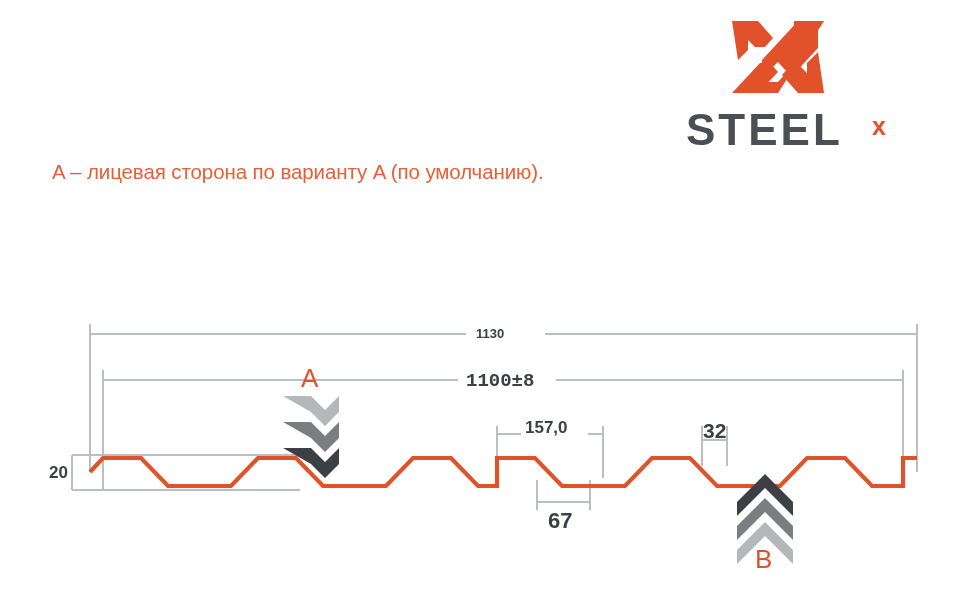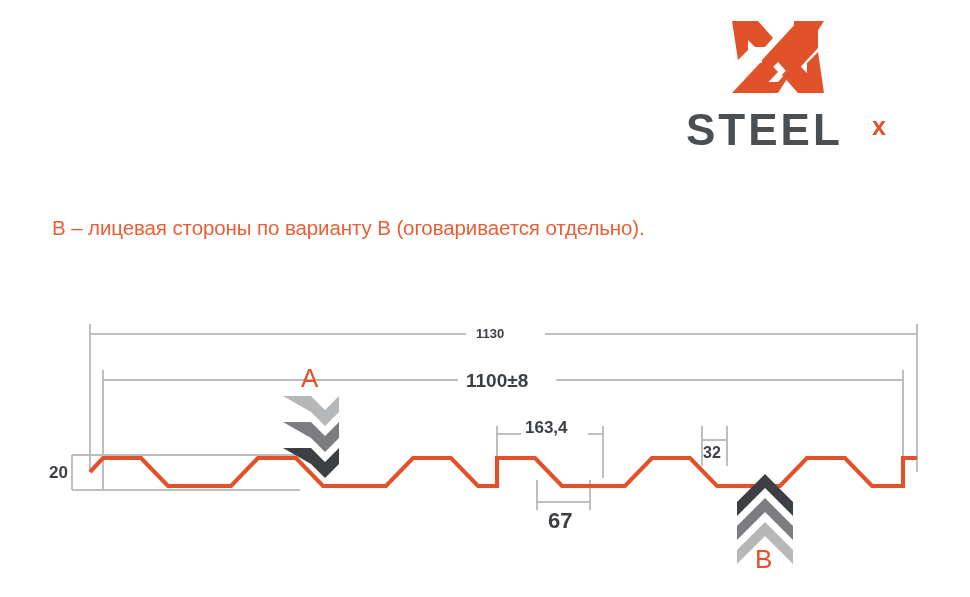--- a/index.html
+++ b/index.html
@@ -29,23 +29,23 @@
   #note-b{left:52px;top:216px;}
 
   
   #drawing{position:absolute;left:0;top:300px;width:970px;height:297px;}
   #svg-drawing{display:block;}
 
   
   .dimtext{position:absolute;color:#3c4045;font-weight:bold;
     font-family:"Liberation Sans",sans-serif;white-space:nowrap;}
   #dim-1130{left:476px;top:326px;font-size:13px;}
-  #dim-1100{left:466px;top:370px;font-size:19px;}
+  #dim-1100{left:466px;top:370px;font-size:19px;font-family:Liberation Mono, monospace;}
   #dim-1375{left:525px;top:418px;font-size:17px;}
-  #dim-32{left:703px;top:444px;font-size:16px;}
+  #dim-32{left:703px;top:419px;font-size:21px;}
   #dim-67{left:548px;top:508px;font-size:22px;}
   #dim-20{left:49px;top:463px;font-size:17px;text-align:right;}
 
   
   .marker-letter{position:absolute;color:#e2522a;font-size:26px;
     font-family:"Liberation Sans",sans-serif;}
   #letter-a{left:301px;top:363px;}
   #letter-b{left:755px;top:544px;}
 </style>
 </head>
@@ -58,21 +58,21 @@
       <path fill="#e2522a" d="M0 3 L26 3 L41 20 L33 29 L23 29 L16 22 L16 32 L6 42 Z"></path>
       <path fill="#e2522a" d="M92 3 L66 3 L30 42 L30 52 L38 52 L46 44 L55 54 L46 64 L30 64 L19 75 L46 75 Z"></path>
       <path fill="#e2522a" d="M0 75 L26 75 L46 54 L38 45 L28 45 L0 75 Z"></path>
       <path fill="#e2522a" d="M92 75 L66 75 L50 57 L58 48 L68 48 L75 55 L75 45 L86 34 Z"></path>
       <path fill="#e2522a" d="M62 3 L86 3 L86 30 L62 56 L54 47 L62 38 Z"></path>
     </svg>
     <div id="logo-word">STEEL</div>
     <div id="logo-sup">x</div>
   </div>
 
-  <div class="note" id="note-b">B – лицевая стороны по варианту B (оговаривается отдельно).</div>
+  <div class="note" id="note-a">A – лицевая сторона по варианту A (по умолчанию).</div>
 
   <div id="drawing">
     <svg id="svg-drawing" width="970" height="297" viewBox="0 0 970 297">
 
       <g stroke="#bcbfc2" stroke-width="1.2" fill="none" shape-rendering="crispEdges">
 
         <line x1="90" y1="24" x2="90" y2="172"></line>
         <line x1="917" y1="24" x2="917" y2="172"></line>
 
         <line x1="90" y1="34" x2="466" y2="34"></line>
@@ -143,21 +143,21 @@
         <path d="M737,216 L765,188 L793,216 L793,202 L765,174 L737,202 Z" fill="#3c4045"></path>
         <path d="M737,240 L765,212 L793,240 L793,226 L765,198 L737,226 Z" fill="#7b7d80"></path>
         <path d="M737,264 L765,236 L793,264 L793,250 L765,222 L737,250 Z" fill="#b6b7b9"></path>
       </g>
 
     </svg>
   </div>
 
   <div class="dimtext" id="dim-1130">1130</div>
   <div class="dimtext" id="dim-1100">1100±8</div>
-  <div class="dimtext" id="dim-1375">163,4</div>
+  <div class="dimtext" id="dim-1375">157,0</div>
   <div class="dimtext" id="dim-32">32</div>
   <div class="dimtext" id="dim-67">67</div>
   <div class="dimtext" id="dim-20">20</div>
 
   <div class="marker-letter" id="letter-a">A</div>
   <div class="marker-letter" id="letter-b">B</div>
 
 </div>
 
 </body></html>

